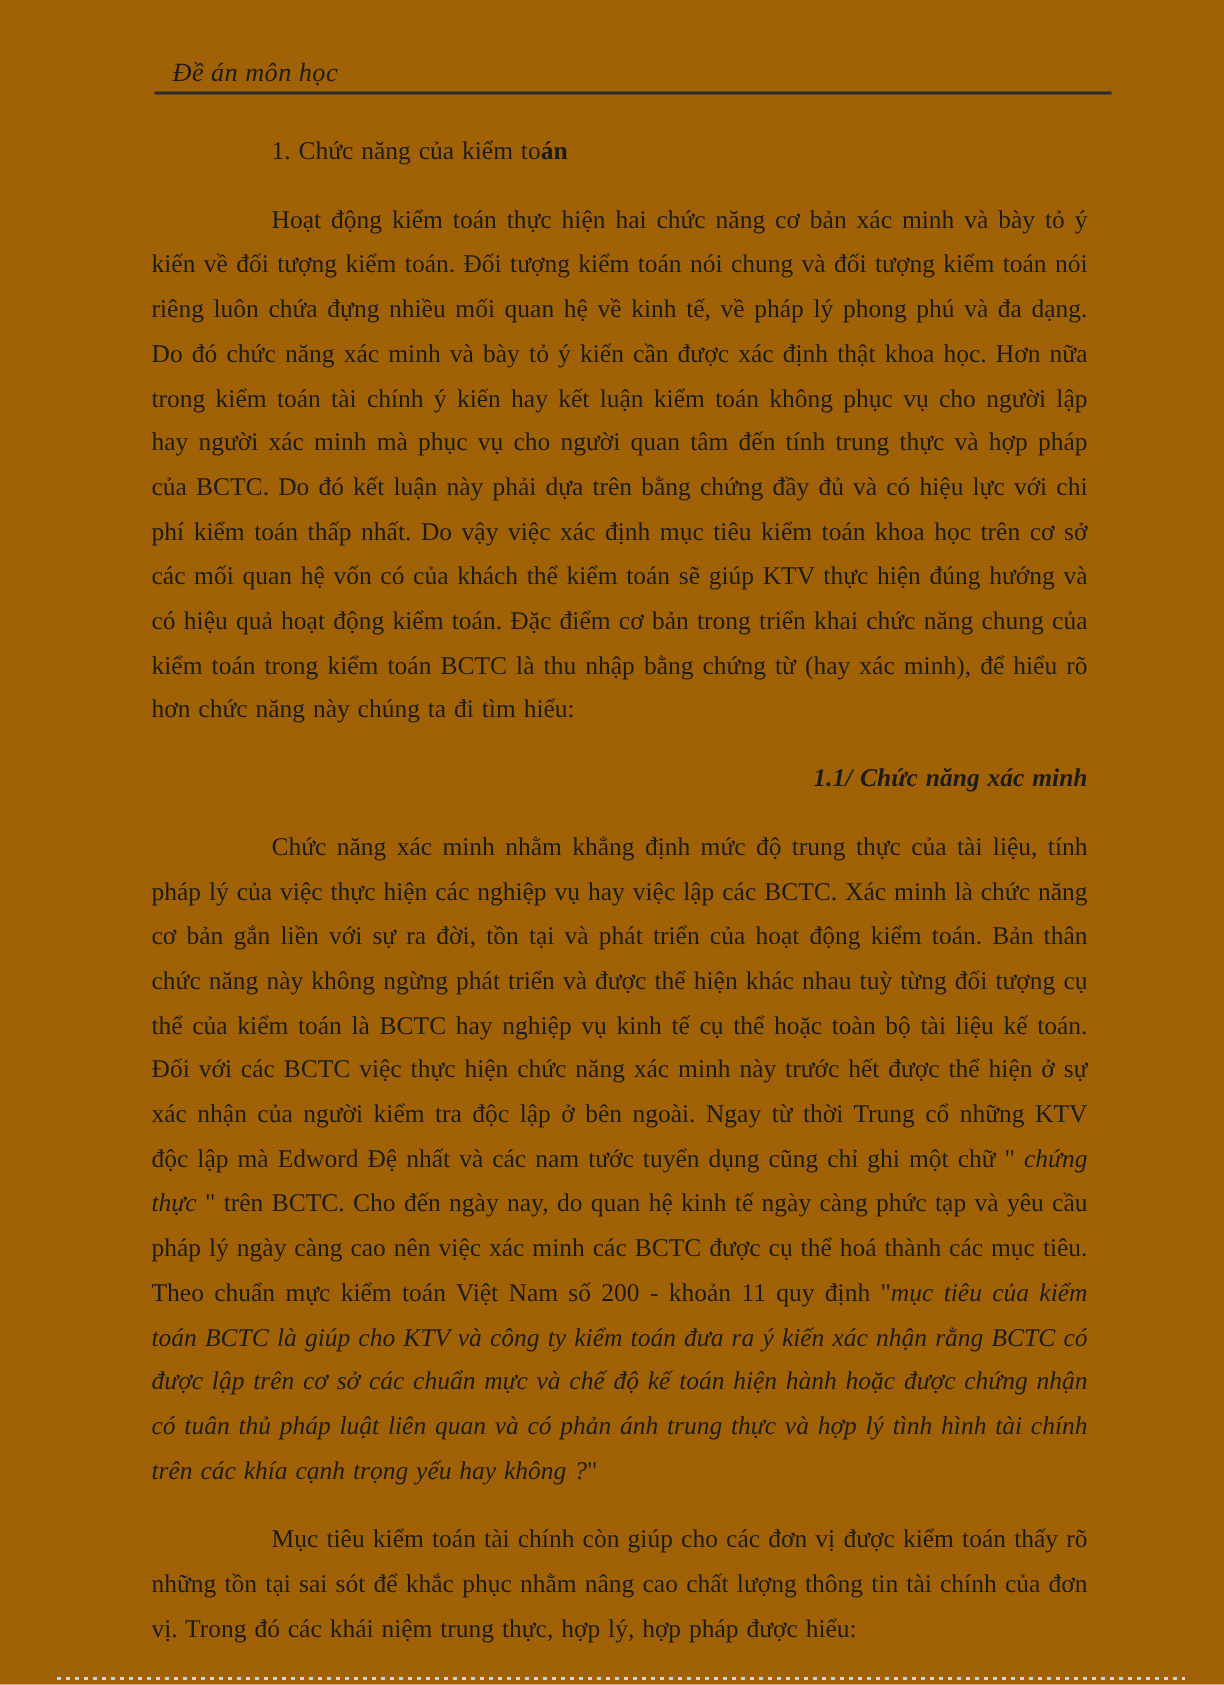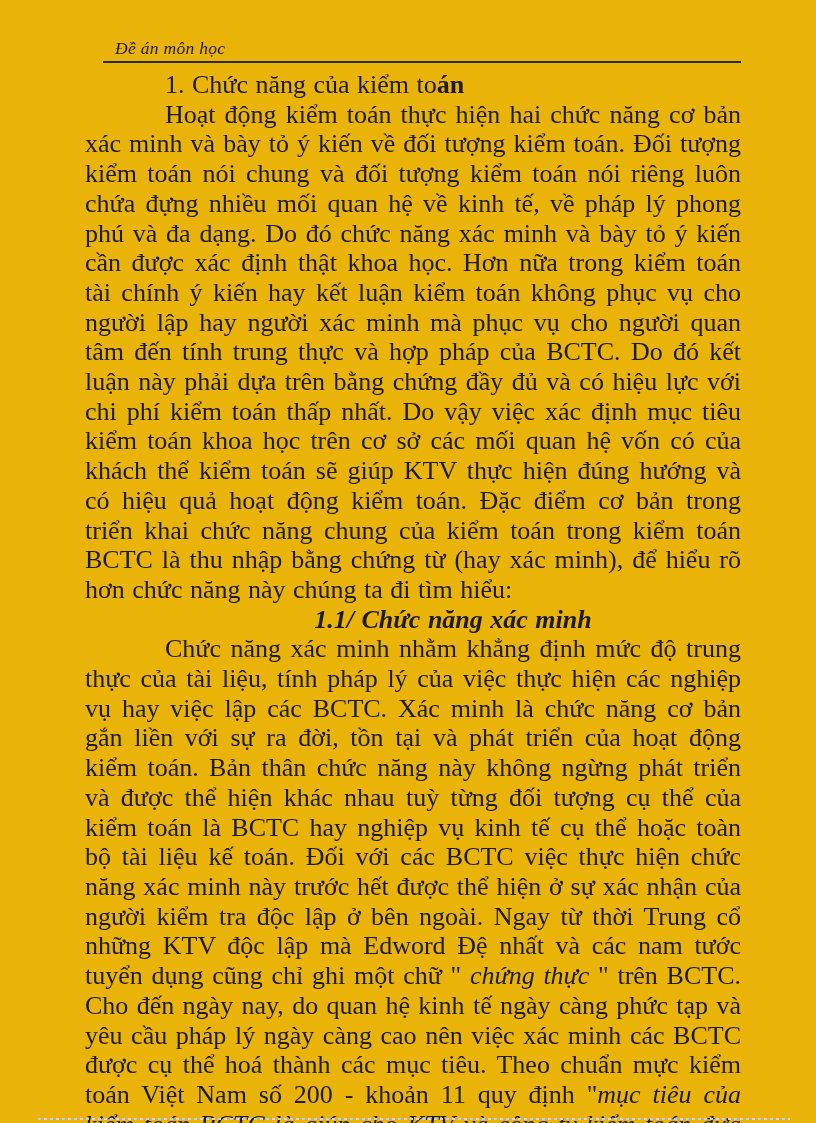--- a/index.html
+++ b/index.html
@@ -5,21 +5,21 @@
   html, body {
     margin: 0;
     padding: 0;
     background: #e8e8e8;
   }
   .page {
     position: relative;
     width: 816px;
     height: 1123px;
     margin: 0 auto;
-    background: #eab308;
+    background: #a16207;
     overflow: hidden;
     font-family: "Liberation Serif", "DejaVu Serif", serif;
     color: #1c1c1c;
   }
   .page-header {
     position: absolute;
     left: 103px;
     top: 38px;
     width: 638px;
     border-bottom: 2px solid #2b2b2b;
@@ -33,30 +33,30 @@
     letter-spacing: 0.3px;
     color: #1c1c1c;
   }
   .content {
     position: absolute;
     left: 85px;
     top: 70px;
     width: 656px;
   }
   .block {
-    margin: 0;
-    font-size: 26px;
+    margin: 16px;
+    font-size: 17px;
     line-height: 29.7px;
     text-align: justify;
     text-indent: 80px;
     word-spacing: 1px;
   }
   .h1 { text-align: left; }
   .h2 {
-    text-align: center;
+    text-align: right;
     font-weight: bold;
     font-style: italic;
   }
   .run-n { }
   .run-b  { font-weight: bold; }
   .run-i  { font-style: italic; font-family: Liberation Serif, serif; }
   .run-bi { font-weight: bold; font-style: italic; }
   .footer-dots {
     position: absolute;
     left: 38px;
@@ -79,17 +79,18 @@
 
   <div class="page-header">
     <span class="header-text">Đề án môn học</span>
   </div>
 
   <div class="content">
     <p class="block h1"><span class="run-n">1. Chức năng của kiểm to</span><span class="run-b">án</span></p>
     <p class="block para"><span class="run-n">Hoạt động kiểm toán thực hiện hai chức năng cơ bản xác minh và bày tỏ ý kiến về đối tượng kiểm toán. Đối tượng kiểm toán nói chung và đối tượng kiểm toán nói riêng luôn chứa đựng nhiều mối quan hệ về kinh tế, về pháp lý phong phú và đa dạng. Do đó chức năng xác minh và bày tỏ ý kiến cần được xác định thật khoa học. Hơn nữa trong kiểm toán tài chính ý kiến hay kết luận kiểm toán không phục vụ cho người lập hay người xác minh mà phục vụ cho người quan tâm đến tính trung thực và hợp pháp của BCTC. Do đó kết luận này phải dựa trên bằng chứng đầy đủ và có hiệu lực với chi phí kiểm toán thấp nhất. Do vậy việc xác định mục tiêu kiểm toán khoa học trên cơ sở các mối quan hệ vốn có của khách thể kiểm toán sẽ giúp KTV thực hiện đúng hướng và có hiệu quả hoạt động kiểm toán. Đặc điểm cơ bản trong triển khai chức năng chung của kiểm toán trong kiểm toán BCTC là thu nhập bằng chứng từ (hay xác minh), để hiểu rõ hơn chức năng này chúng ta đi tìm hiểu:</span></p>
     <p class="block h2"><span class="run-bi">1.1/ Chức năng xác minh</span></p>
     <p class="block para"><span class="run-n">Chức năng xác minh nhằm khẳng định mức độ trung thực của tài liệu, tính pháp lý của việc thực hiện các nghiệp vụ hay việc lập các BCTC. Xác minh là chức năng cơ bản gắn liền với sự ra đời, tồn tại và phát triển của hoạt động kiểm toán. Bản thân chức năng này không ngừng phát triển và được thể hiện khác nhau tuỳ từng đối tượng cụ thể của kiểm toán là BCTC hay nghiệp vụ kinh tế cụ thể hoặc toàn bộ tài liệu kế toán. Đối với các BCTC việc thực hiện chức năng xác minh này trước hết được thể hiện ở sự xác nhận của người kiểm tra độc lập ở bên ngoài. Ngay từ thời Trung cổ những KTV độc lập mà Edword Đệ nhất và các nam tước tuyển dụng cũng chỉ ghi một chữ " </span><span class="run-i">chứng thực</span><span class="run-n"> " trên BCTC. Cho đến ngày nay, do quan hệ kinh tế ngày càng phức tạp và yêu cầu pháp lý ngày càng cao nên việc xác minh các BCTC được cụ thể hoá thành các mục tiêu. Theo chuẩn mực kiểm toán Việt Nam số 200 - khoản 11 quy định "</span><span class="run-i">mục tiêu của kiểm toán BCTC là giúp cho KTV và công ty kiểm toán đưa ra ý kiến xác nhận rằng BCTC có được lập trên cơ sở các chuẩn mực và chế độ kế toán hiện hành hoặc được chứng nhận có tuân thủ pháp luật liên quan và có phản ánh trung thực và hợp lý tình hình tài chính trên các khía cạnh trọng yếu hay không ?</span><span class="run-n">"</span></p>
+    <p class="block para"><span class="run-n">Mục tiêu kiểm toán tài chính còn giúp cho các đơn vị được kiểm toán thấy rõ những tồn tại sai sót để khắc phục nhằm nâng cao chất lượng thông tin tài chính của đơn vị. Trong đó các khái niệm trung thực, hợp lý, hợp pháp được hiểu:</span></p>
   </div>
 
   <div class="footer-dots"></div>
 
 </div>
 
 </body></html>

